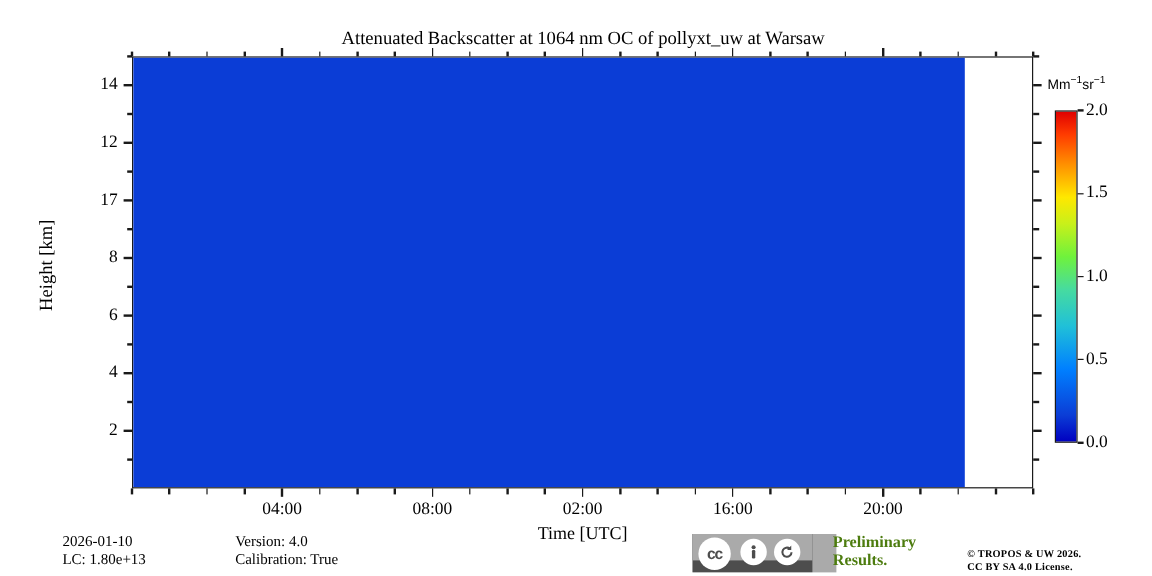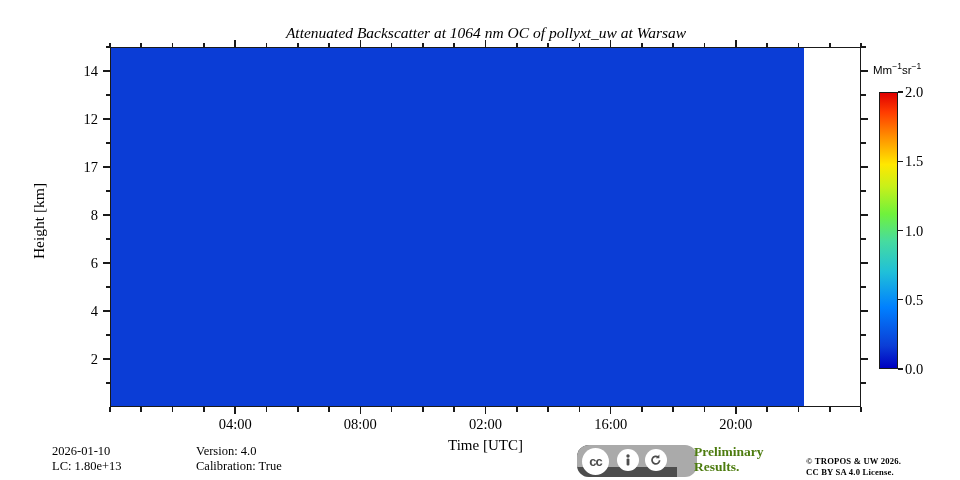--- a/index.html
+++ b/index.html
@@ -15,21 +15,20 @@
   #figure { position: absolute; inset: 0; }
 
   
   .fig-title {
     position: absolute;
     left: 110px; top: 24px; width: 752px;
     text-align: center;
     font-size: 15.5px;
     font-family: "Liberation Serif", "DejaVu Serif", serif;
     white-space: nowrap;
-    font-style: italic;
   }
 
   
   #axes {
     position: absolute;
     left: 110px; top: 47px;
     width: 751px; height: 360px;
     border: 1.6px solid #1a1a1a;
     box-sizing: border-box;
     background: #ffffff;
@@ -145,21 +144,21 @@
     letter-spacing: 0.2px;
     white-space: nowrap;
   }
 
   
   #cc-badge {
     position: absolute;
     left: 577px; top: 445px;
     width: 120px; height: 32px;
     background: #aaaaaa;
-    border-radius: 12px;
+    border-radius: 0;
     overflow: hidden;
   }
   #cc-badge .dark { position:absolute; left:0; top:0; width:100px; height:32px; background:#4d4d4d; }
   #cc-badge .light-strip { position:absolute; left:0; top:0; width:100px; height:22px; background:#aaaaaa; }
   .cc-circle {
     position: absolute;
     border-radius: 50%;
     background: #ffffff;
     display: flex; align-items: center; justify-content: center;
     color: #4d4d4d;

